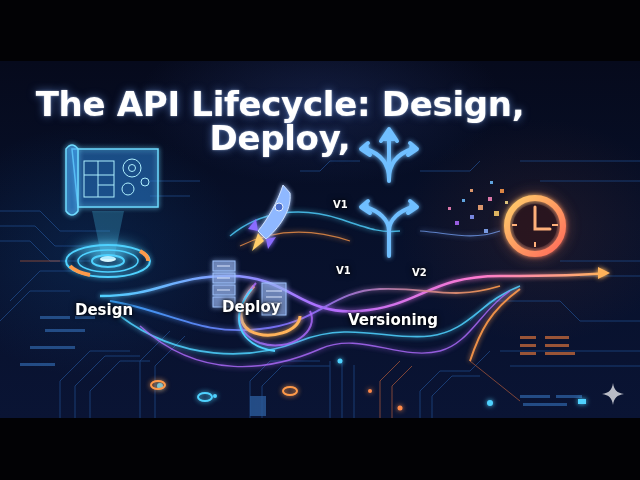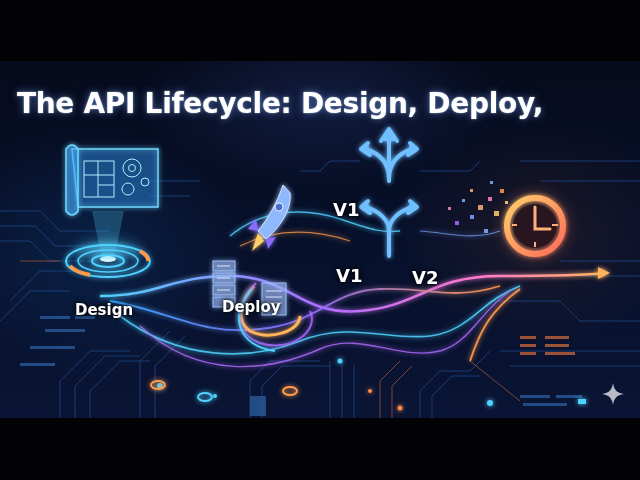--- a/index.html
+++ b/index.html
@@ -11,33 +11,33 @@
     position:absolute; left:0; top:61px; width:640px; height:357px; overflow:hidden;
     background:
       radial-gradient(ellipse 260px 120px at 320px 40px, rgba(40,60,120,0.35), transparent 70%),
       radial-gradient(ellipse 200px 160px at 540px 170px, rgba(120,60,40,0.18), transparent 70%),
       radial-gradient(ellipse 220px 180px at 90px 190px, rgba(20,90,160,0.22), transparent 70%),
       linear-gradient(180deg, #060a1c 0%, #07102a 45%, #0a1434 100%);
   }
   svg.bg { position:absolute; left:0; top:0; }
   .title {
     position:absolute; left:0; width:560px; text-align:center; color:#fff;
-    font-family:"DejaVu Sans", sans-serif; font-weight:bold; font-size:28px; line-height:34px;
+    font-family:"DejaVu Sans", sans-serif; font-weight:bold; font-size:34px; line-height:34px;
     text-shadow:0 0 8px rgba(120,170,255,0.55), 0 0 2px rgba(255,255,255,0.6);
     letter-spacing:-0.3px;
   }
   .title-1 { top:26px; }
   .title-2 { top:60px; }
   .label {
     position:absolute; color:#fff; font-weight:bold; font-family:"DejaVu Sans", sans-serif;
     text-shadow:0 0 6px rgba(0,0,0,0.9), 0 0 3px rgba(0,0,0,0.9);
     white-space:nowrap;
   }
   .stage-label { font-size:15px; }
-  .ver-label { font-size:18px; }
+  .ver-label { font-size:10px; }
   .sparkle { position:absolute; }
 </style>
 </head>
 <body>
 
 <div class="letterbox lb-top"></div>
 
 <div class="stage">
   <svg class="bg" width="640" height="357" viewBox="0 0 640 357">
     <defs>
@@ -261,20 +261,21 @@
         <rect x="470" y="128" width="3" height="3" fill="#ffb07a"></rect>
         <rect x="490" y="120" width="3" height="3" fill="#6fbfff"></rect>
       </g>
     </g>
   </svg>
 
   <div class="title title-1">The API Lifecycle: Design, Deploy,</div>
 
   <div class="label stage-label" style="left:75px; top:240px;">Design</div>
   <div class="label stage-label" style="left:222px; top:237px;">Deploy</div>
+  <div class="label stage-label" style="left:348px; top:250px;">Versioning</div>
 
   <div class="label ver-label" style="left:333px; top:138px;">V1</div>
   <div class="label ver-label" style="left:336px; top:204px;">V1</div>
   <div class="label ver-label" style="left:412px; top:206px;">V2</div>
 
   <svg class="sparkle" style="left:602px; top:322px;" width="22" height="22" viewBox="0 0 22 22">
     <path d="M11 0 C12 7 15 10 22 11 C15 12 12 15 11 22 C10 15 7 12 0 11 C7 10 10 7 11 0 Z" fill="#b9bcc6"></path>
   </svg>
 </div>
 

